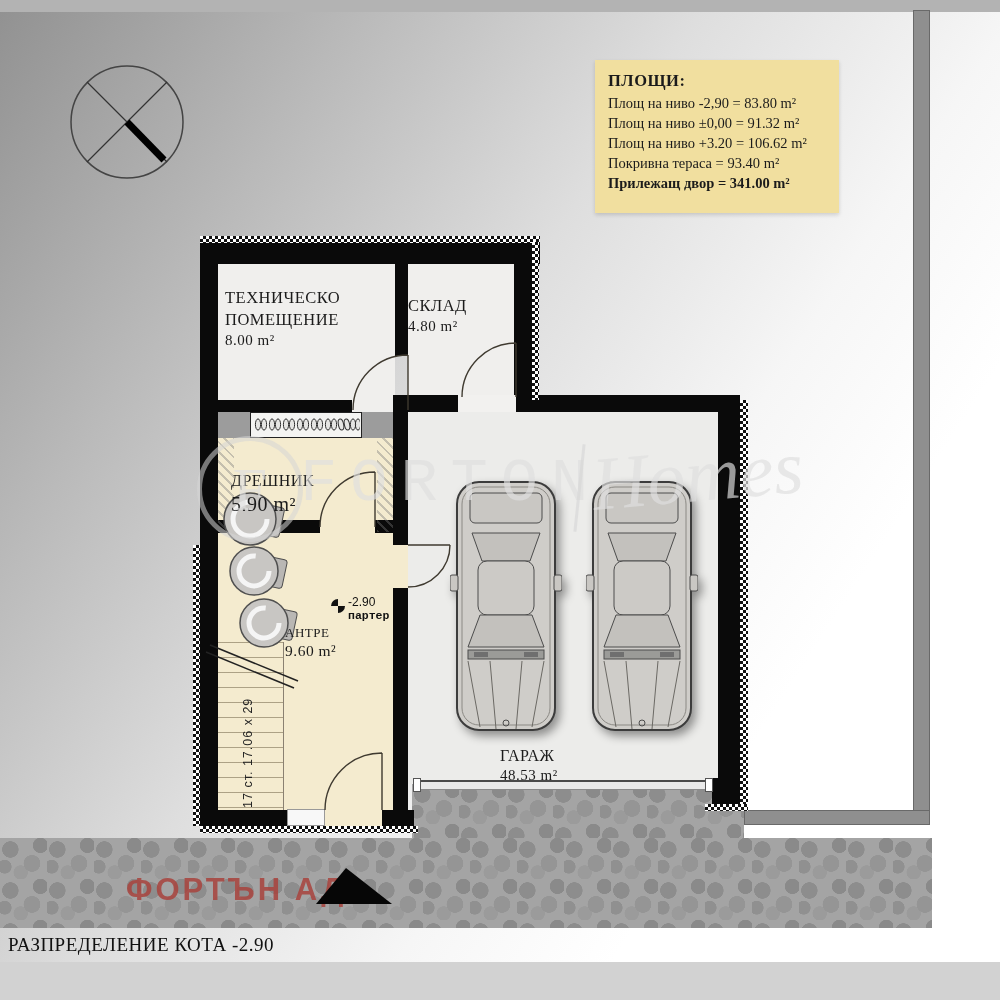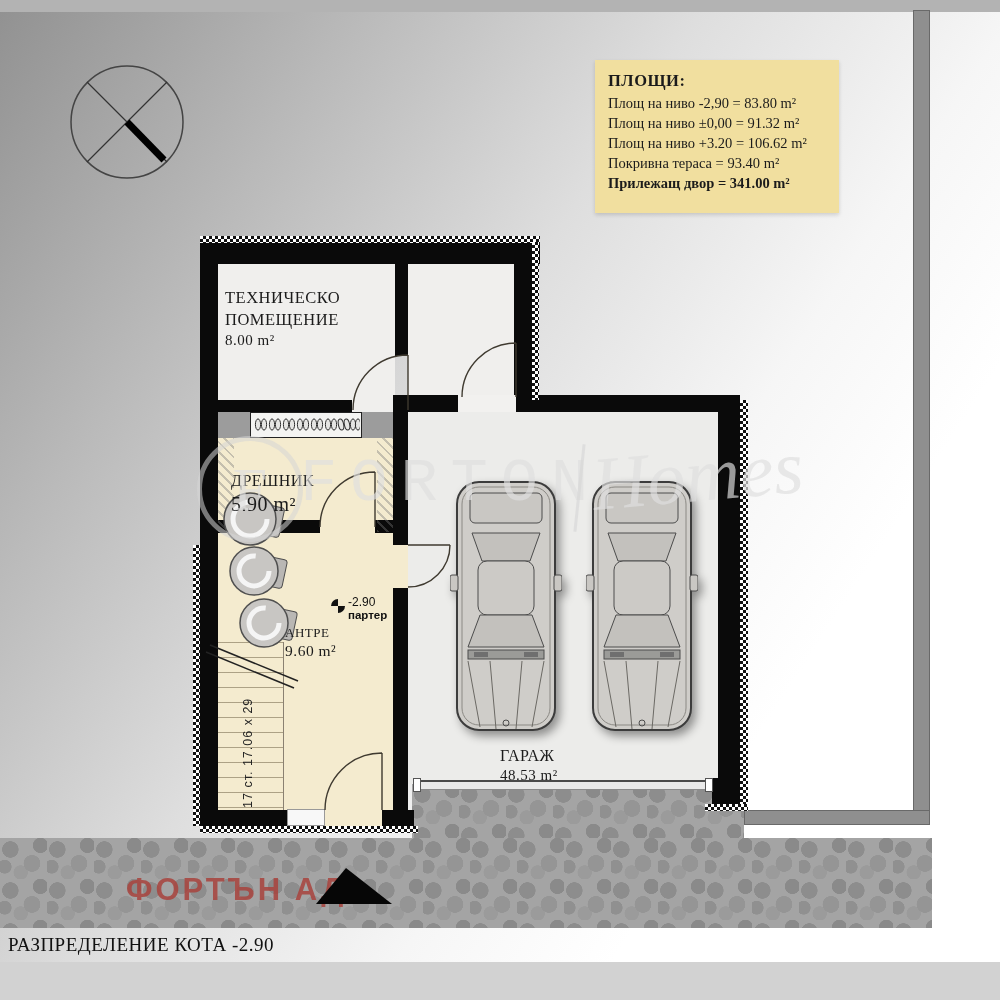--- a/index.html
+++ b/index.html
@@ -137,21 +137,21 @@
     </svg>
   </div>
   <div class="abs sidehatch" style="left:218px;top:438px;width:16px;height:94px;"></div>
   <div class="abs sidehatch" style="left:377px;top:438px;width:16px;height:94px;"></div>
 
   <div class="abs stairs" style="left:218px;top:642px;width:66px;height:168px;"></div>
   <div class="abs stairs-label" style="left:241px;top:808px;">17 ст. 17.06 x 29</div>
 
   <div class="abs lvl-glyph" style="left:331px;top:599px;"></div>
   <div class="abs lvl-txt" style="left:348px;top:595px;">-2.90</div>
-  <div class="abs lvl-txt2" style="left:348px;top:609px;">партер</div>
+  <div class="abs lvl-txt2" style="left:348px;top:609px;font-family:Liberation Mono, monospace;">партер</div>
 
   <div class="abs car" style="left:450px;top:477px;">
     <svg width="112" height="258" viewBox="0 0 112 258">
       <rect x="7" y="5" width="98" height="248" rx="22" fill="#cfcdc9" stroke="#3c3c3c" stroke-width="2"></rect>
       <rect x="12" y="10" width="88" height="238" rx="17" fill="none" stroke="#8b8984" stroke-width="1"></rect>
       <rect x="0" y="98" width="8" height="16" rx="2" fill="#c9c7c3" stroke="#4c4c4c"></rect>
       <rect x="104" y="98" width="8" height="16" rx="2" fill="#c9c7c3" stroke="#4c4c4c"></rect>
       <rect x="20" y="16" width="72" height="30" rx="5" fill="#c9c7c3" stroke="#4c4c4c"></rect>
       <path d="M22 56 H90 L80 84 H32 Z" fill="#c3c1bd" stroke="#4c4c4c"></path>
       <rect x="28" y="84" width="56" height="54" rx="9" fill="#cccac6" stroke="#4c4c4c"></rect>
@@ -210,20 +210,24 @@
         <circle cx="264" cy="623" r="15" fill="none" stroke="#f5f5f5" stroke-width="5" stroke-dasharray="72 23"></circle>
       </g>
     </g>
   </svg>
 
   <div class="abs label" style="left:225px;top:287px;width:162px;">
     <div class="rm">ТЕХНИЧЕСКО</div>
     <div class="rm">ПОМЕЩЕНИЕ</div>
     <div class="ar">8.00 m²</div>
   </div>
+  <div class="abs label" style="left:408px;top:295px;width:106px;">
+    <div class="rm">СКЛАД</div>
+    <div class="ar">4.80 m²</div>
+  </div>
   <div class="abs label" style="left:231px;top:470px;width:150px;">
     <div class="rm" style="font-size:16px;">ДРЕШНИК</div>
     <div class="ar" style="font-size:20px;">5.90 m²</div>
   </div>
   <div class="abs label" style="left:285px;top:624px;width:120px;">
     <div class="rm" style="font-size:13px;">АНТРЕ</div>
     <div class="ar" style="font-size:15.5px;">9.60 m²</div>
   </div>
   <div class="abs label" style="left:500px;top:745px;width:160px;">
     <div class="rm" style="font-size:16px;">ГАРАЖ</div>

